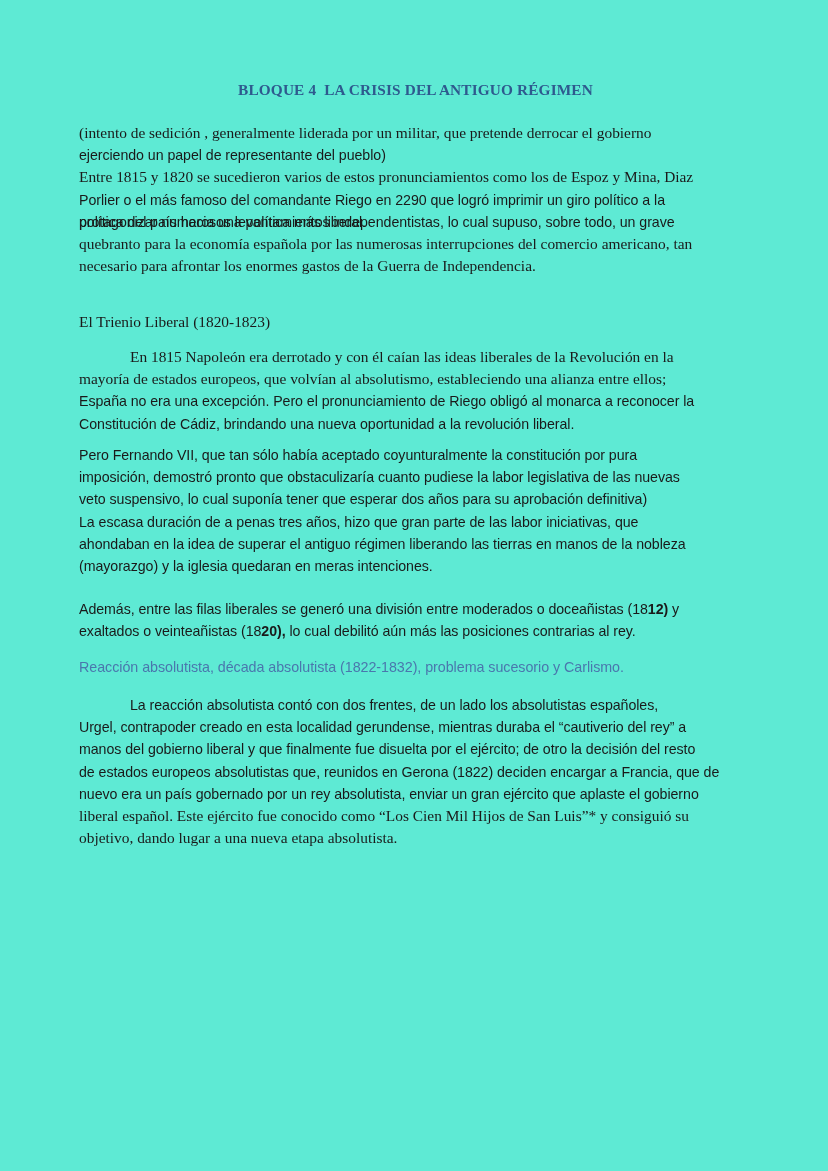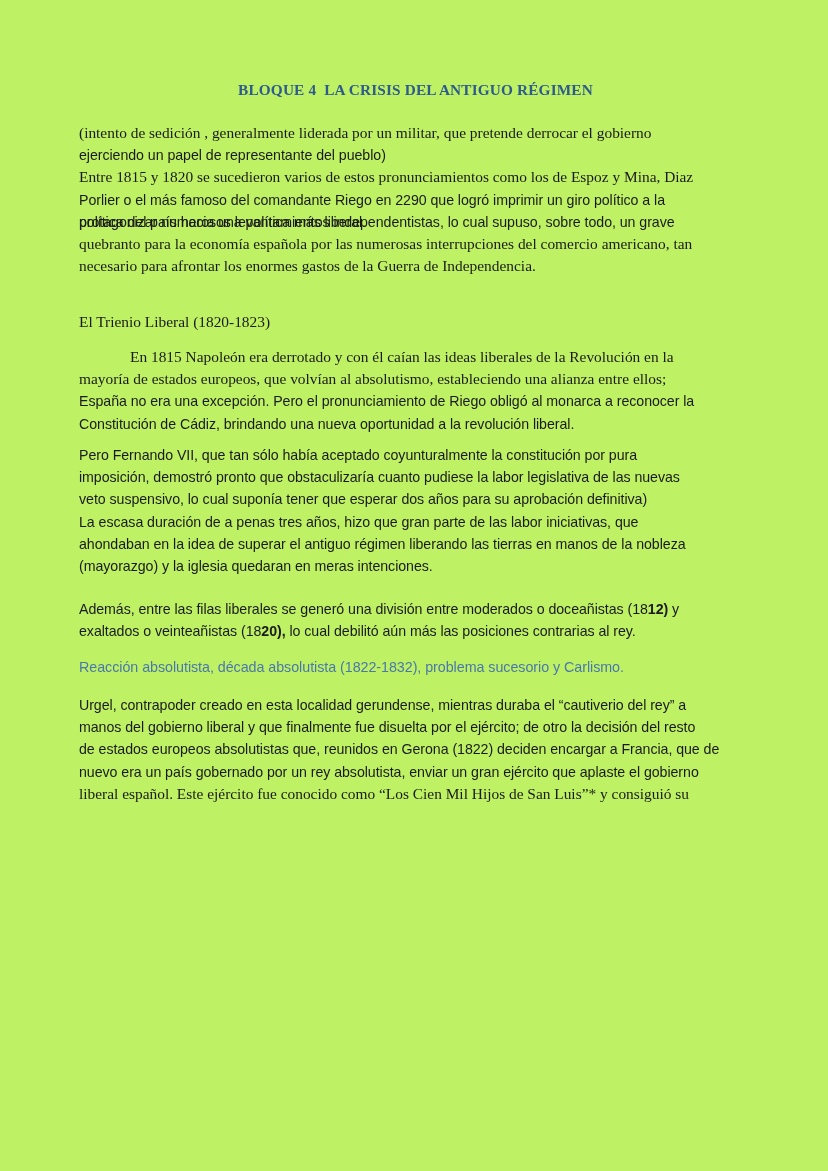--- a/index.html
+++ b/index.html
@@ -16,21 +16,21 @@
     color: #171717;
     -webkit-font-smoothing: antialiased;
   }
 
   .page {
     position: absolute;
     left: 0;
     top: 0;
     width: 828px;
     height: 1171px;
-    background: #bef264;
+    background: #5eead4;
   }
 
   .content {
     position: absolute;
     left: 79px;
     top: 0;
     width: 673px;
   }
 
   
@@ -149,21 +149,23 @@
     </div>
 
     <div class="block" style="top:598px;">
       <span class="ln sans"><span>Además, entre las filas liberales se generó una división entre moderados o doceañistas (18</span><b class="bold">12)</b><span> y</span></span>
       <span class="ln sans"><span>exaltados o veinteañistas (18</span><b class="bold">20),</b><span> lo cual debilitó aún más las posiciones contrarias al rey.</span></span>
     </div>
 
     <div class="subhead-blue" style="top:656px;">Reacción absolutista, década absolutista (1822-1832), problema sucesorio y Carlismo.</div>
 
     <div class="block" style="top:694px;">
+      <span class="ln sans indent">La reacción absolutista contó con dos frentes, de un lado los absolutistas españoles,</span>
       <span class="ln sans">Urgel, contrapoder creado en esta localidad gerundense, mientras duraba el “cautiverio del rey” a</span>
       <span class="ln sans">manos del gobierno liberal y que finalmente fue disuelta por el ejército; de otro la decisión del resto</span>
       <span class="ln sans">de estados europeos absolutistas que, reunidos en Gerona (1822) deciden encargar a Francia, que de</span>
       <span class="ln sans">nuevo era un país gobernado por un rey absolutista, enviar un gran ejército que aplaste el gobierno</span>
       <span class="ln serif">liberal español. Este ejército fue conocido como “Los Cien Mil Hijos de San Luis”* y consiguió su</span>
+      <span class="ln serif">objetivo, dando lugar a una nueva etapa absolutista.</span>
     </div>
 
   </div>
 </div>
 
 </body></html>

